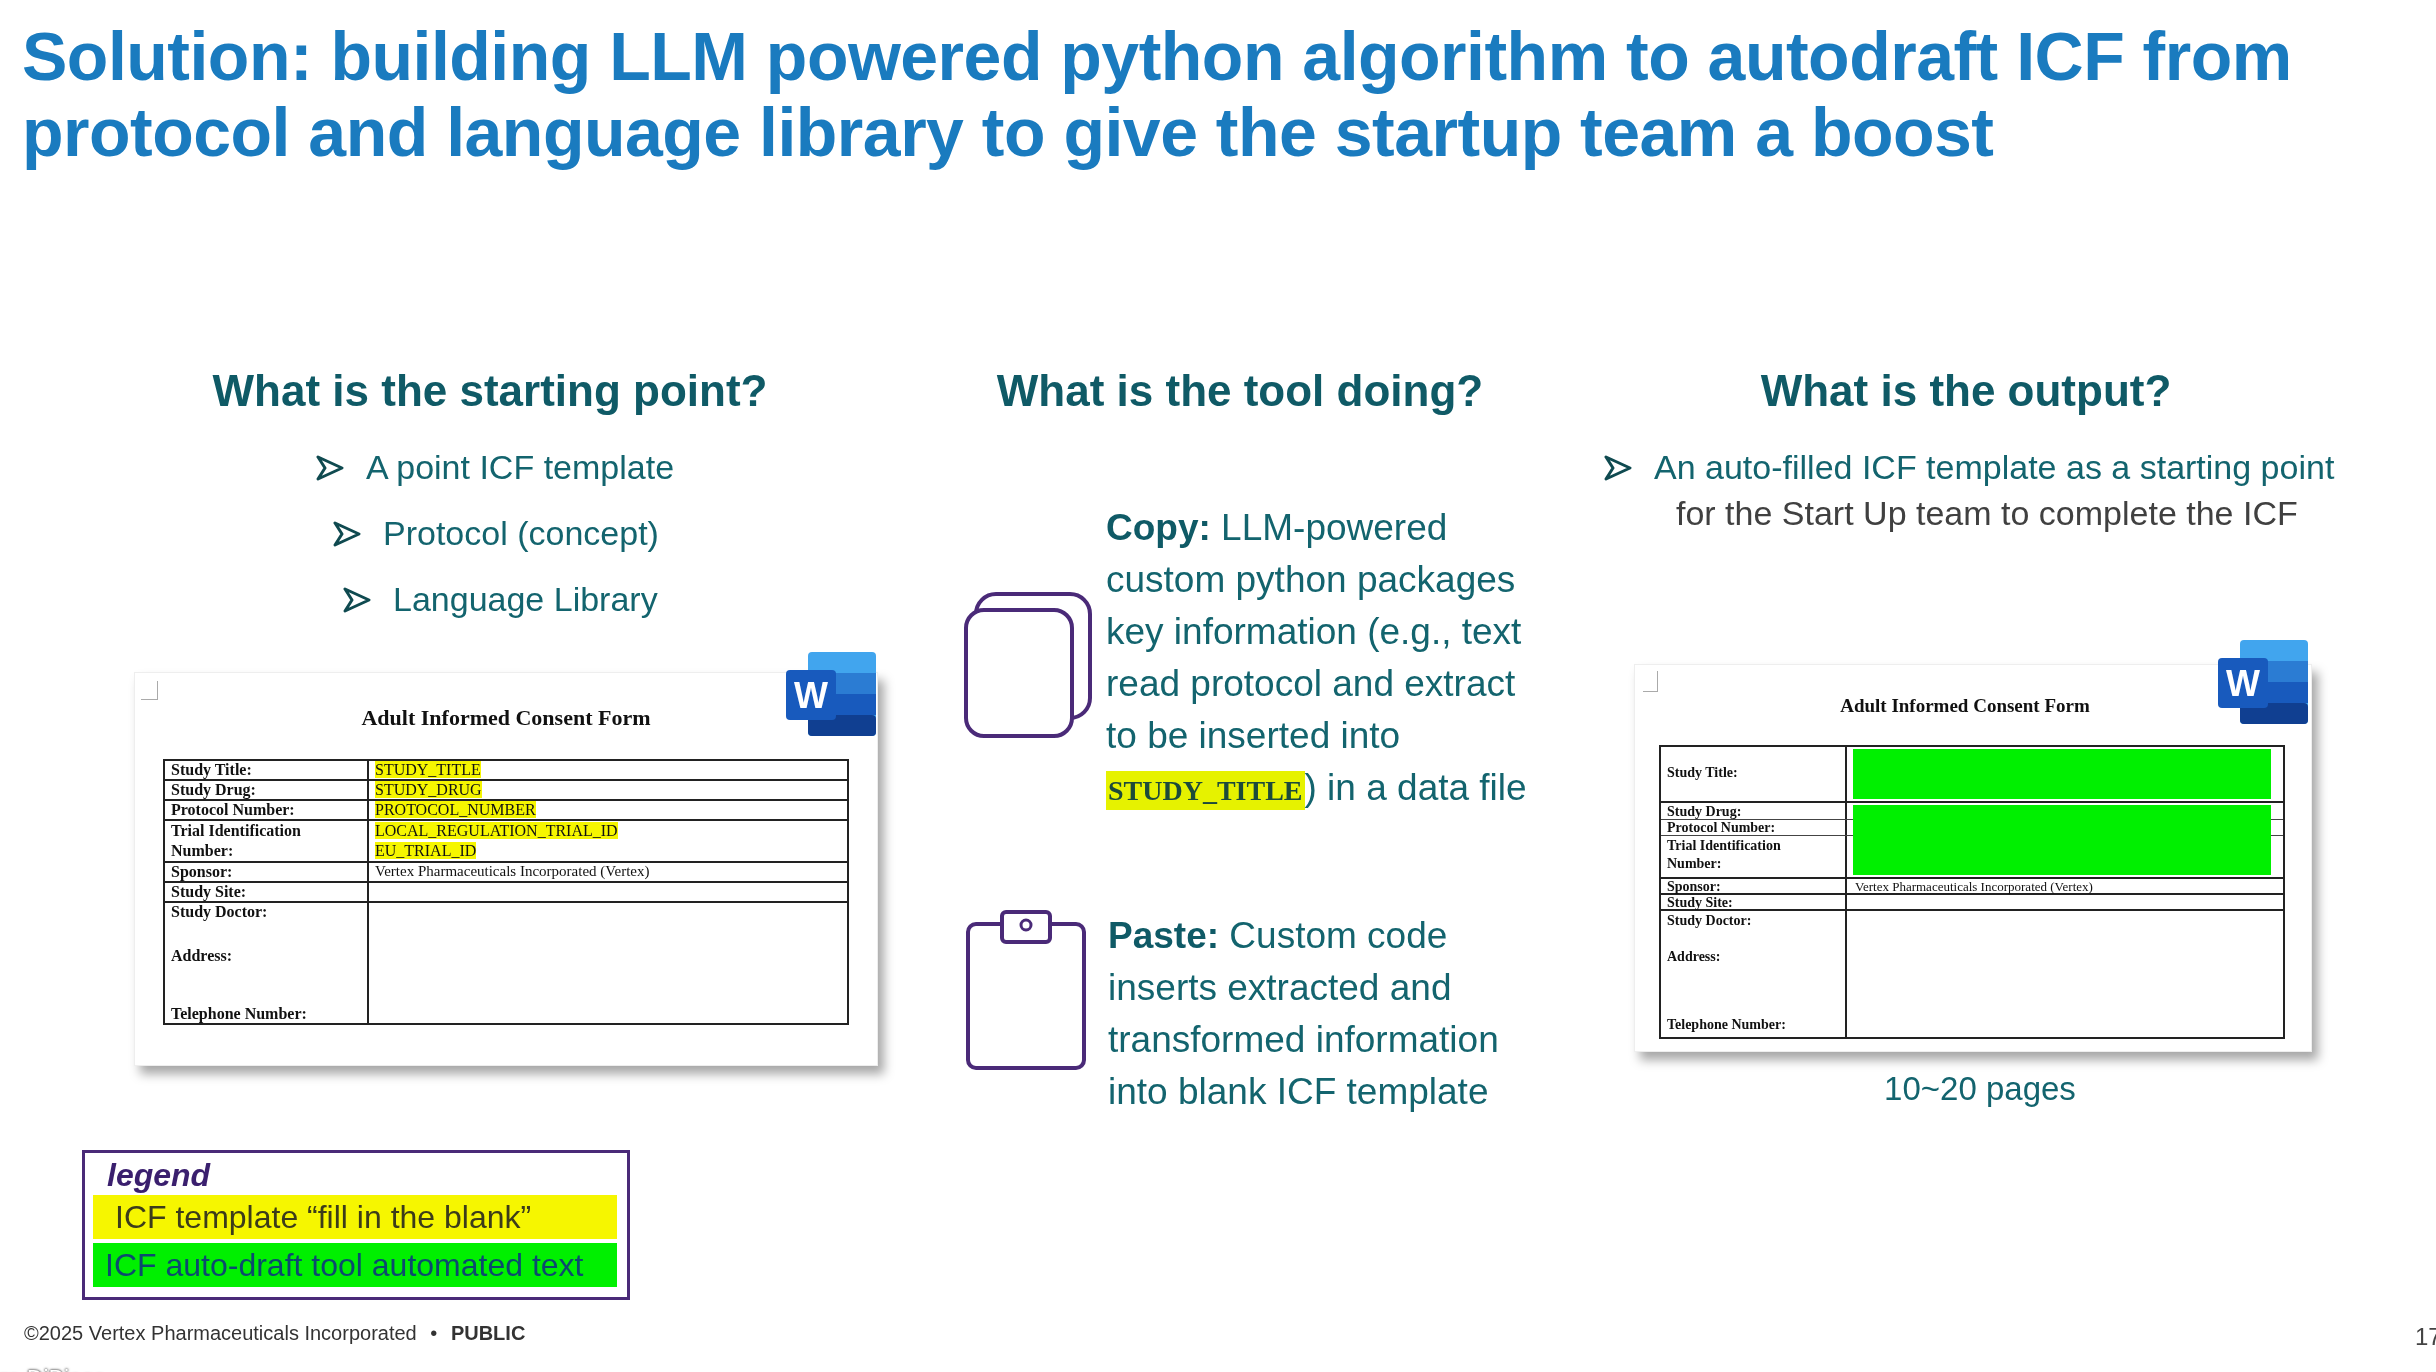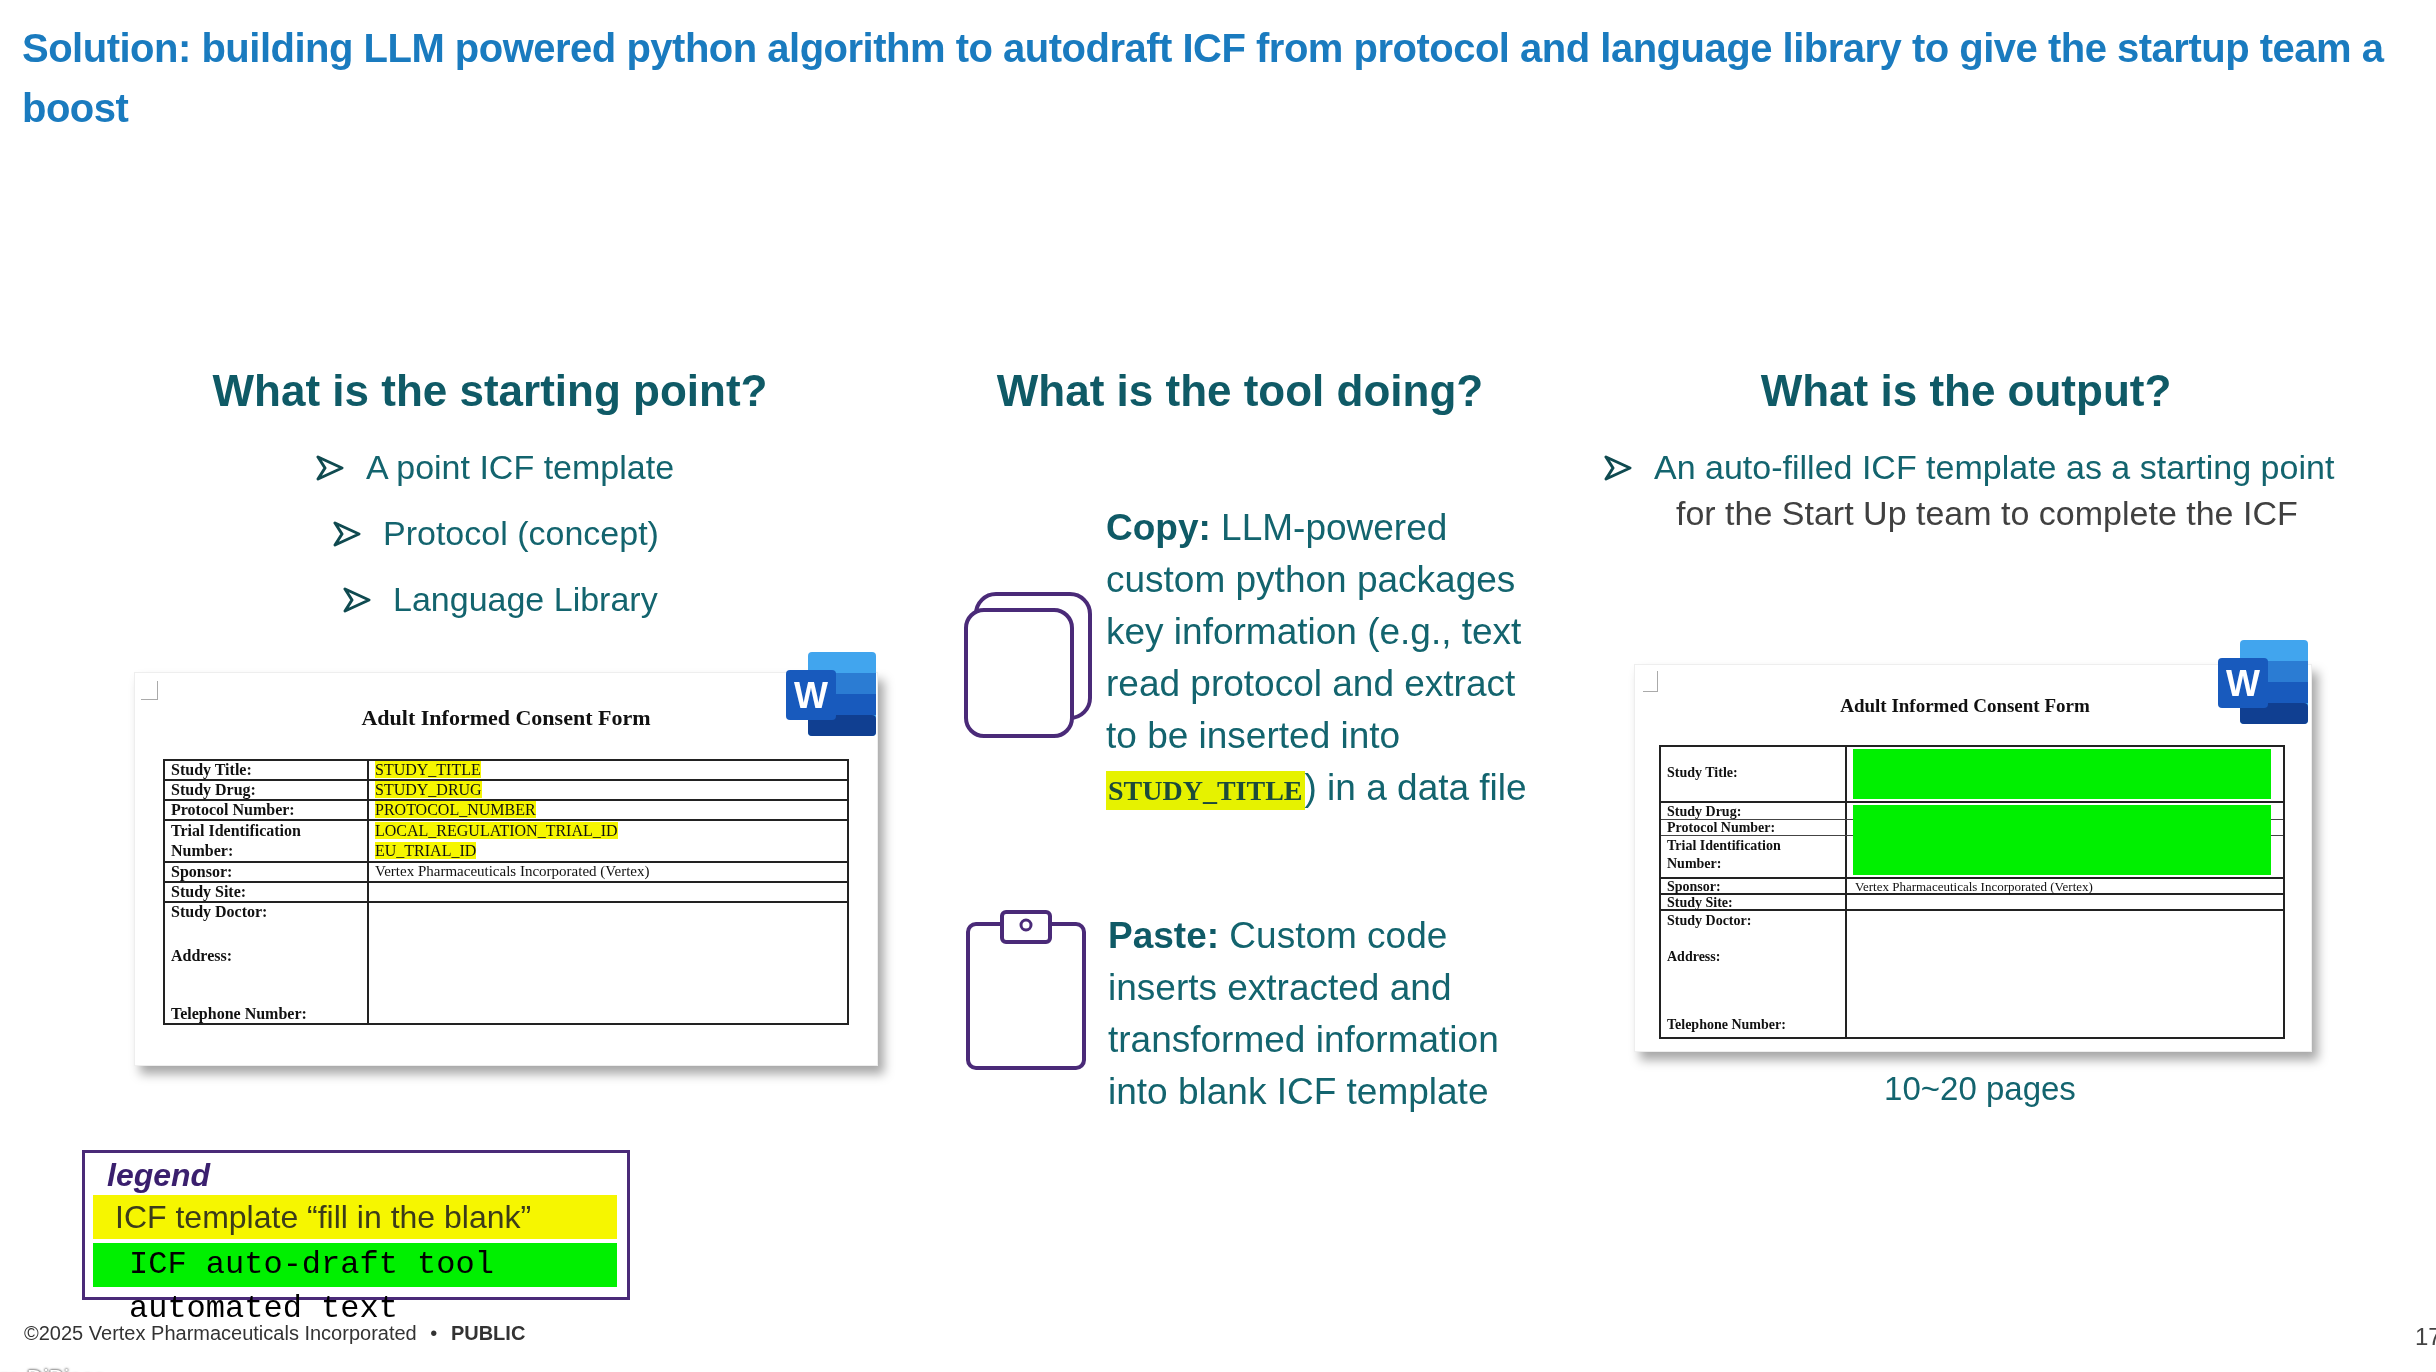--- a/index.html
+++ b/index.html
@@ -1,18 +1,18 @@
 <!DOCTYPE html>
 <html><head>
 <meta charset="utf-8">
 <style>
   html, body { margin:0; padding:0; }
   body { width:2436px; height:1372px; background:#ffffff; position:relative; overflow:hidden; font-family:"Liberation Sans", "DejaVu Sans", sans-serif; }
   .abs { position:absolute; }
-  .title { left:22px; top:18px; width:2400px; font-size:40px; font-weight:bold; color:#1a7bbf; line-height:60px; letter-spacing:-0.5px; }
+  .title { left:22px; top:18px; width:2400px; font-size:68px; font-weight:bold; color:#1a7bbf; line-height:76px; letter-spacing:-0.5px; }
   .col-head { font-size:44px; font-weight:bold; color:#0f5a66; text-align:center; }
   .bullet { font-size:34px; color:#13646e; display:flex; align-items:flex-start; gap:22px; }
   .bullet .arrow { width:28px; height:28px; margin-top:6px; flex:0 0 auto; }
   .doc { background:#fff; box-shadow: 6px 8px 10px rgba(0,0,0,0.35); border:1px solid #eee; }
   .doc-title { font-family:"Liberation Serif", serif; font-weight:bold; color:#111; text-align:center; position:absolute; }
   table.icf { position:absolute; border-collapse:collapse; font-family:"Liberation Serif", serif; color:#111; }
   table.icf td { border:2px solid #222; vertical-align:top; padding:0 6px; }
   table.icf td.lab { font-weight:bold; }
   .hl-y { background:#f6f600; }
   .hl-g { background:#00f000; }
@@ -180,21 +180,21 @@
   <rect x="22" y="63" width="68" height="21" rx="4" fill="#103f91"></rect>
   <rect x="0" y="18" width="50" height="50" rx="4" fill="#185abd"></rect>
   <text x="25" y="56" font-family="Liberation Sans, sans-serif" font-size="36" font-weight="bold" fill="#fff" text-anchor="middle">W</text>
 </svg>
 
 <div class="abs" style="left:1780px; top:1070px; width:400px; text-align:center; font-size:33px; color:#13646e;">10~20 pages</div>
 
 <div class="abs legend">
   <div style="position:absolute; left:22px; top:4px; font-size:32px; font-weight:bold; font-style:italic; color:#3a1f6e;">legend</div>
   <div class="hl-y" style="position:absolute; left:8px; top:42px; width:524px; height:44px; font-size:32px; color:#3c3c1a; line-height:44px; padding-left:22px; box-sizing:border-box;">ICF template “fill in the blank”</div>
-  <div class="hl-g" style="position:absolute; left:8px; top:90px; width:524px; height:44px; font-size:32px; color:#000000; line-height:44px; padding-left:36px; box-sizing:border-box;font-family:Liberation Mono, monospace;">ICF auto-draft tool automated text</div>
+  <div class="hl-g" style="position:absolute; left:8px; top:90px; width:524px; height:44px; font-size:32px; color:#0c4a6e; line-height:44px; padding-left:12px; box-sizing:border-box;">ICF auto-draft tool automated text</div>
 </div>
 
 <div class="abs footer">
   <span>©2025 Vertex Pharmaceuticals Incorporated</span>
   <span style="margin:0 8px;">•</span>
   <b>PUBLIC</b>
 </div>
 <div class="abs page-num">17</div>
 <div class="abs name-overlay">ro DiBiase</div>
 

